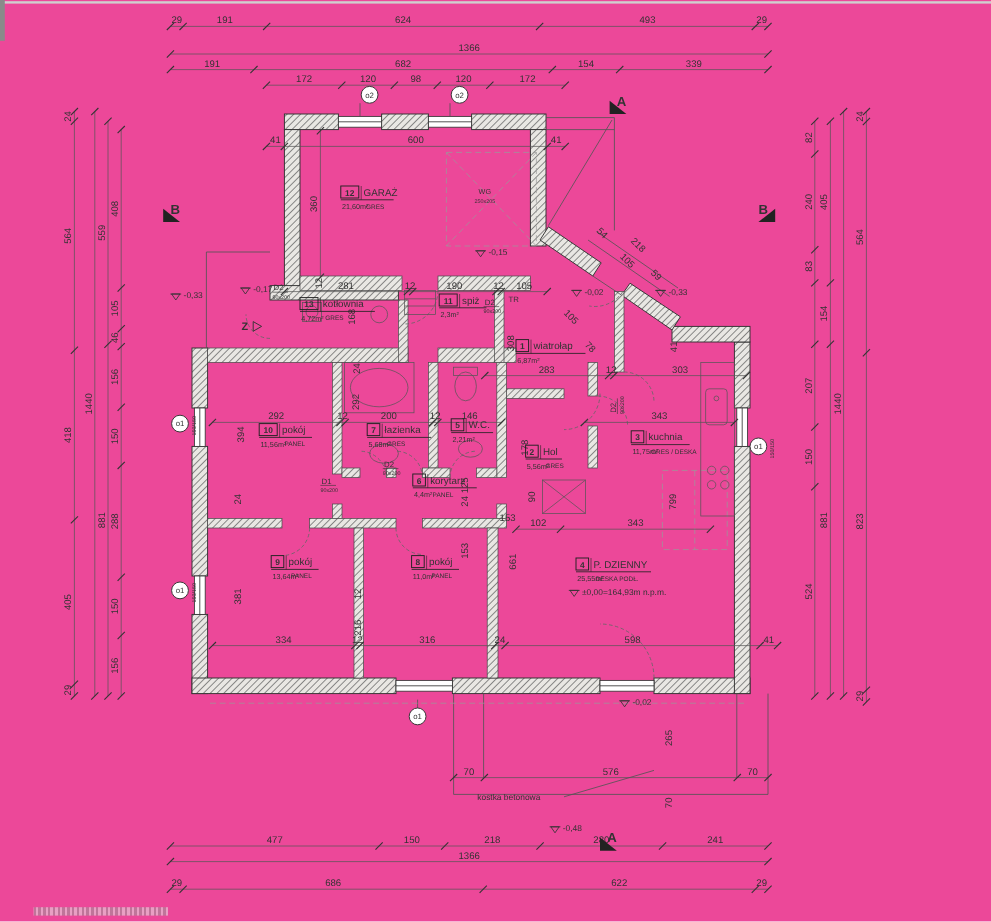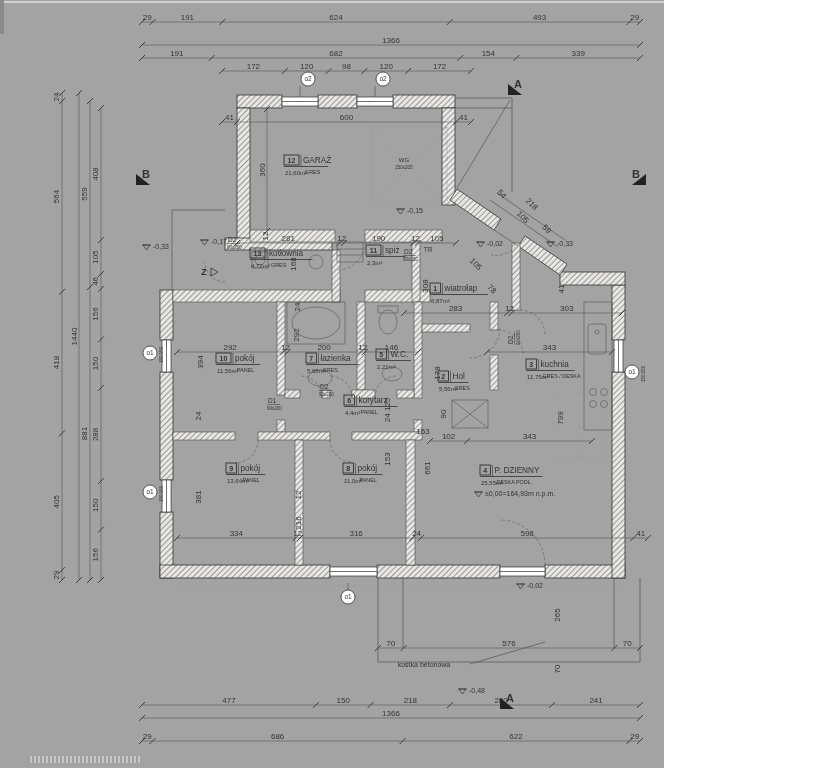--- a/index.html
+++ b/index.html
@@ -1,16 +1,16 @@
 <!DOCTYPE html>
 <html><head>
 <meta charset="utf-8">
 <style>
   html,body{margin:0;padding:0;background:#fff;}
-  #stage{position:relative;width:664px;height:768px;background:#a3a3a3;overflow:hidden;
+  #stage{position:relative;width:826px;height:768px;background:#ec4899;overflow:hidden;
          font-family:"Liberation Sans",sans-serif;}
   svg{position:absolute;left:0;top:0;}
   #scan-top{position:absolute;left:0;top:1px;width:826px;height:2px;background:#cfcfcf;}
   #scan-corner{position:absolute;left:0;top:0;width:4px;height:34px;background:#8a8a8a;}
   #wm{position:absolute;left:28px;top:756px;width:112px;height:7px;opacity:.55;
       background:repeating-linear-gradient(90deg,#9a9a9a 0 2px,#e6e6e6 2px 4px);}
   text{font-family:"Liberation Sans",sans-serif;fill:#333;}
 </style>
 </head>
 <body>

